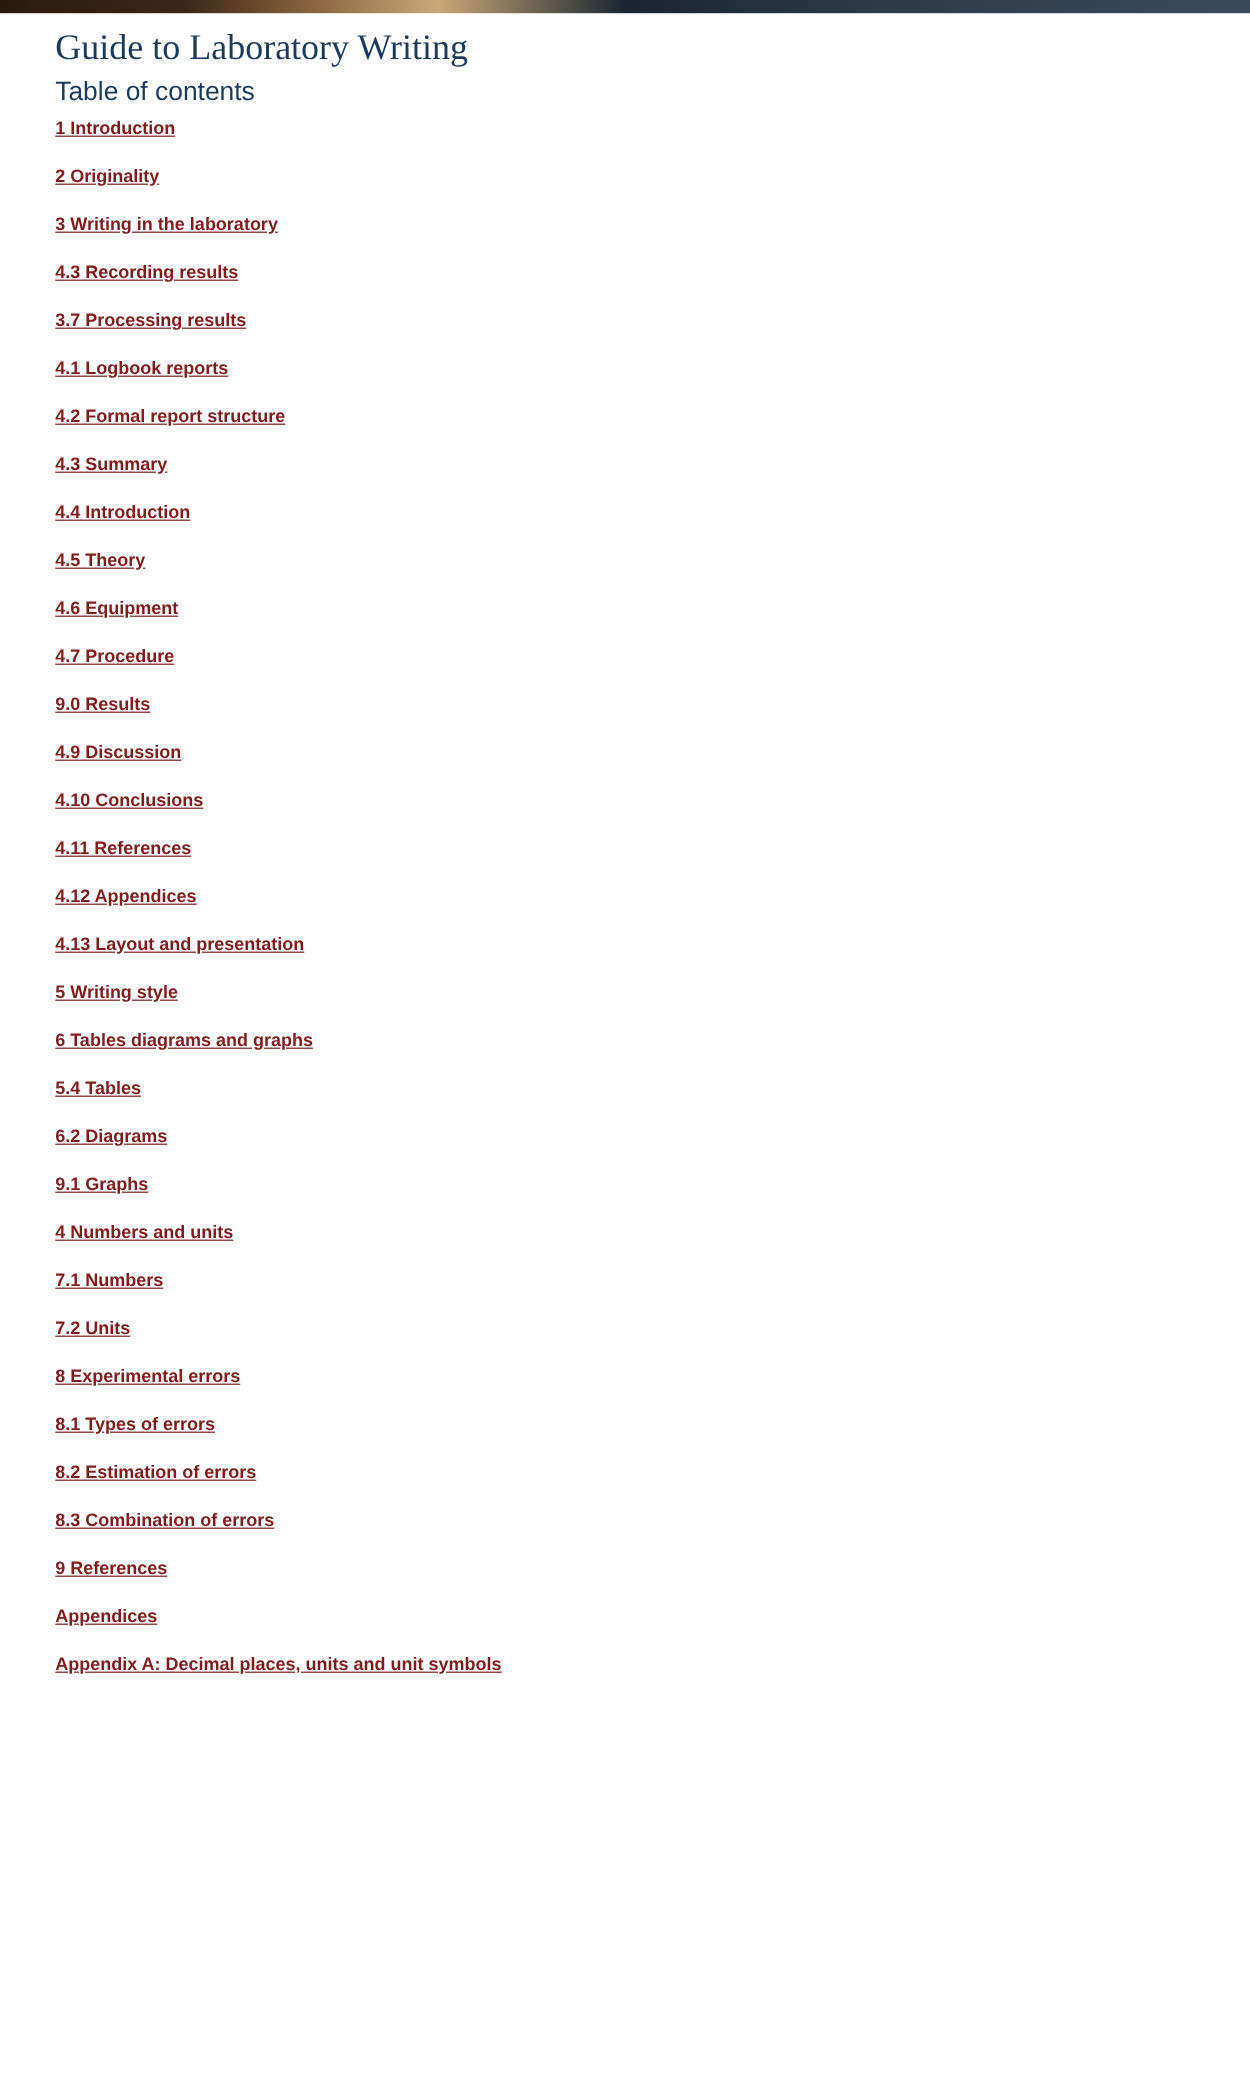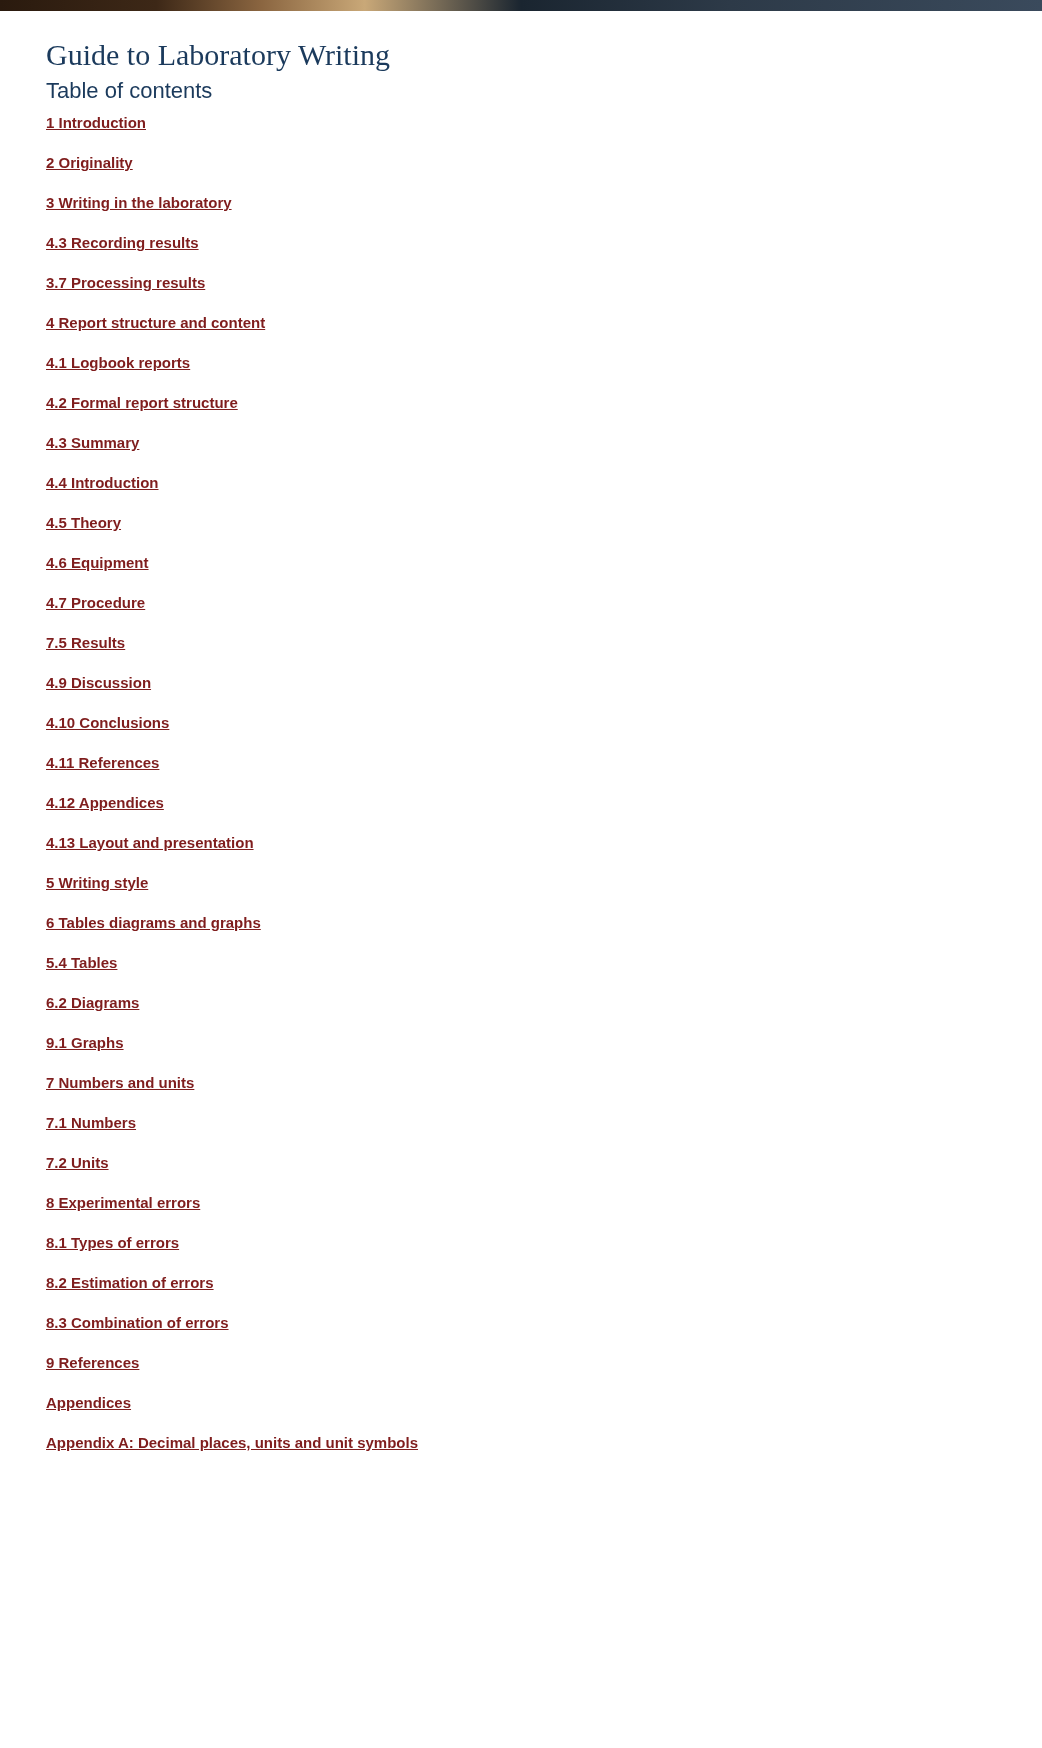--- a/index.html
+++ b/index.html
@@ -14,21 +14,20 @@
     }
     .hero-image {
       width: 100%;
       height: 11px;
       background: linear-gradient(90deg, #2a1a0e 0%, #3d2817 15%, #8a6540 25%, #c9a878 35%, #1a2530 50%, #2d3a48 70%, #3a4a5c 100%);
       position: relative;
       overflow: hidden;
     }
     .content {
       padding: 12px 33px 20px 46px;
-      margin-top: 15px;
     }
     .page-title {
       font-family: Georgia, 'Times New Roman', serif;
       font-size: 30px;
       font-weight: normal;
       color: #1b3a5c;
       margin-bottom: 6px;
     }
     .toc-heading {
       font-family: Liberation Sans, sans-serif;
@@ -59,40 +58,39 @@
 
 <div class="content">
   <h1 class="page-title">Guide to Laboratory Writing</h1>
   <h2 class="toc-heading">Table of contents</h2>
   <ul class="toc-list">
       <li class="toc-item"><a class="toc-link" href="#">1 Introduction</a></li>
       <li class="toc-item"><a class="toc-link" href="#">2 Originality</a></li>
       <li class="toc-item"><a class="toc-link" href="#">3 Writing in the laboratory</a></li>
       <li class="toc-item"><a class="toc-link" href="#">4.3 Recording results</a></li>
       <li class="toc-item"><a class="toc-link" href="#">3.7 Processing results</a></li>
-      <li class="toc-item"><a class="toc-link" href="#">4 Report structure and content</a></li>
       <li class="toc-item"><a class="toc-link" href="#">4.1 Logbook reports</a></li>
       <li class="toc-item"><a class="toc-link" href="#">4.2 Formal report structure</a></li>
       <li class="toc-item"><a class="toc-link" href="#">4.3 Summary</a></li>
       <li class="toc-item"><a class="toc-link" href="#">4.4 Introduction</a></li>
       <li class="toc-item"><a class="toc-link" href="#">4.5 Theory</a></li>
       <li class="toc-item"><a class="toc-link" href="#">4.6 Equipment</a></li>
       <li class="toc-item"><a class="toc-link" href="#">4.7 Procedure</a></li>
-      <li class="toc-item"><a class="toc-link" href="#">7.5 Results</a></li>
+      <li class="toc-item"><a class="toc-link" href="#">9.0 Results</a></li>
       <li class="toc-item"><a class="toc-link" href="#">4.9 Discussion</a></li>
       <li class="toc-item"><a class="toc-link" href="#">4.10 Conclusions</a></li>
       <li class="toc-item"><a class="toc-link" href="#">4.11 References</a></li>
       <li class="toc-item"><a class="toc-link" href="#">4.12 Appendices</a></li>
       <li class="toc-item"><a class="toc-link" href="#">4.13 Layout and presentation</a></li>
       <li class="toc-item"><a class="toc-link" href="#">5 Writing style</a></li>
       <li class="toc-item"><a class="toc-link" href="#">6 Tables diagrams and graphs</a></li>
       <li class="toc-item"><a class="toc-link" href="#">5.4 Tables</a></li>
       <li class="toc-item"><a class="toc-link" href="#">6.2 Diagrams</a></li>
       <li class="toc-item"><a class="toc-link" href="#">9.1 Graphs</a></li>
-      <li class="toc-item"><a class="toc-link" href="#">7 Numbers and units</a></li>
+      <li class="toc-item"><a class="toc-link" href="#">4 Numbers and units</a></li>
       <li class="toc-item"><a class="toc-link" href="#">7.1 Numbers</a></li>
       <li class="toc-item"><a class="toc-link" href="#">7.2 Units</a></li>
       <li class="toc-item"><a class="toc-link" href="#">8 Experimental errors</a></li>
       <li class="toc-item"><a class="toc-link" href="#">8.1 Types of errors</a></li>
       <li class="toc-item"><a class="toc-link" href="#">8.2 Estimation of errors</a></li>
       <li class="toc-item"><a class="toc-link" href="#">8.3 Combination of errors</a></li>
       <li class="toc-item"><a class="toc-link" href="#">9 References</a></li>
       <li class="toc-item"><a class="toc-link" href="#">Appendices</a></li>
       <li class="toc-item"><a class="toc-link" href="#">Appendix A: Decimal places, units and unit symbols</a></li>
     </ul>

